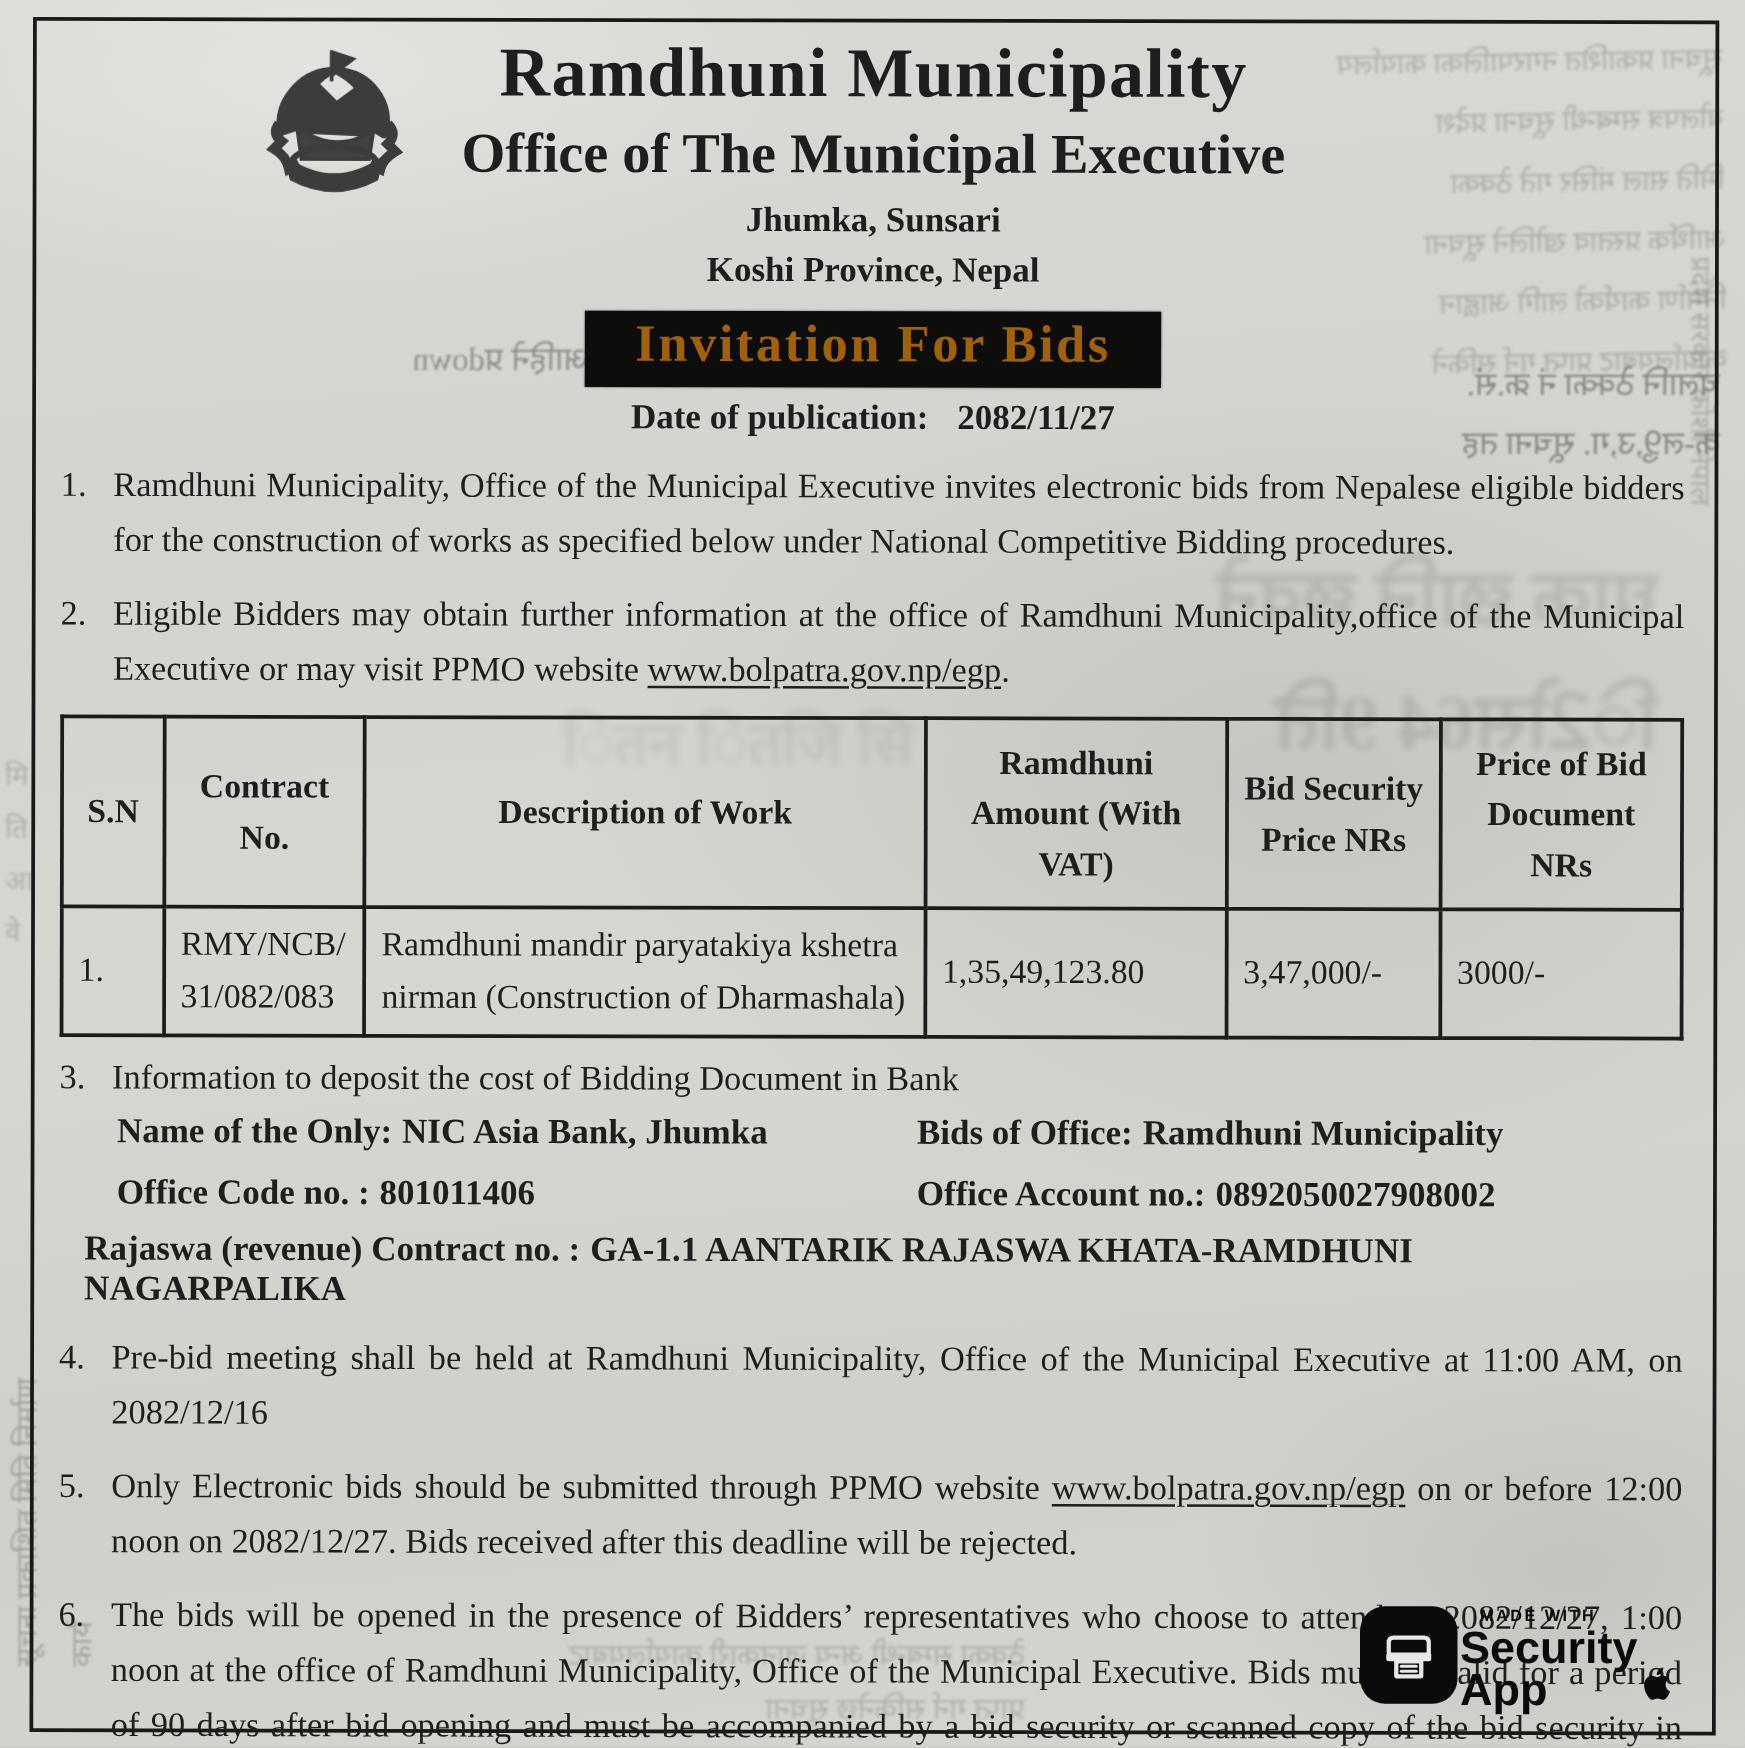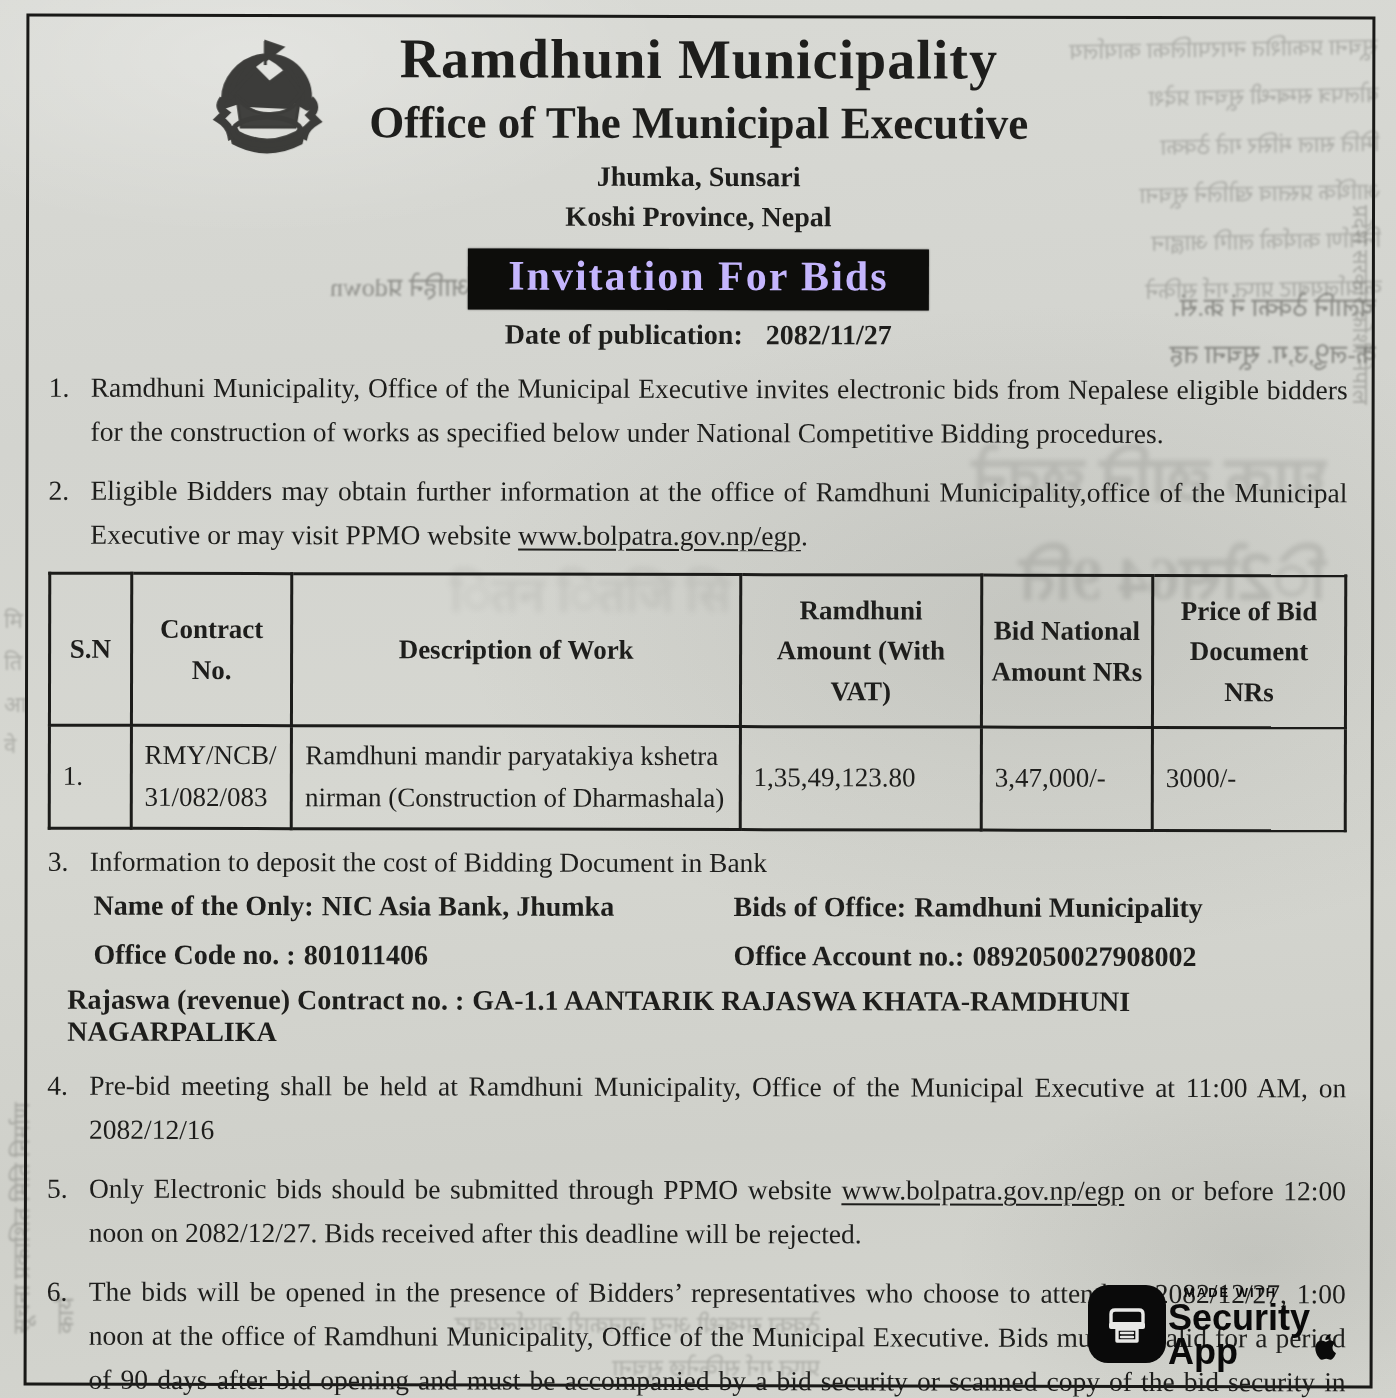--- a/index.html
+++ b/index.html
@@ -43,21 +43,21 @@
   }
   
   .hdr{position:relative;text-align:center;}
   .emblem{position:absolute;left:158px;top:6px;width:120px;height:165px;opacity:.88;filter:blur(.6px);}
   .t1{font-size:56px;font-weight:bold;line-height:1.05;letter-spacing:1px;}
   .t2{font-size:45px;font-weight:bold;margin-top:8px;}
   .t3{font-size:28px;font-weight:bold;margin-top:12px;}
   .t4{font-size:28px;font-weight:bold;margin-top:8px;}
   .banner-wrap{text-align:center;margin-top:16px;position:relative;z-index:3;}
   .banner{
-    display:inline-block;background:#0d0d0b;color:#c4b5fd;
+    display:inline-block;background:#0d0d0b;color:#a16207;
     font-weight:bold;font-size:42px;padding:3px 40px 10px;letter-spacing:2px;
     box-shadow:0 0 2px rgba(0,0,0,.6);
   }
   .pubdate{text-align:center;font-weight:bold;font-size:28px;margin-top:9px;}
   .pubdate .dt{margin-left:23px;}
 
   
   .items{margin-top:16px;}
   .item{display:flex;font-size:27.5px;line-height:1.6;margin-bottom:15px;}
   .item .num{flex:0 0 42px;}
@@ -166,21 +166,21 @@
           <col class="c-est">
           <col class="c-sec">
           <col class="c-price">
       </colgroup>
       <thead>
         <tr>
           <th>S.N</th>
           <th>Contract No.</th>
           <th>Description of Work</th>
           <th>Ramdhuni Amount (With VAT)</th>
-          <th>Bid National Amount NRs</th>
+          <th>Bid Security Price NRs</th>
           <th>Price of Bid Document  NRs</th>
         </tr>
       </thead>
       <tbody>
         <tr>
           <td class="sn">1.</td>
           <td>RMY/NCB/ 31/082/083</td>
           <td>Ramdhuni mandir paryatakiya kshetra nirman (Construction of Dharmashala)</td>
           <td>1,35,49,123.80</td>
           <td>3,47,000/-</td>

